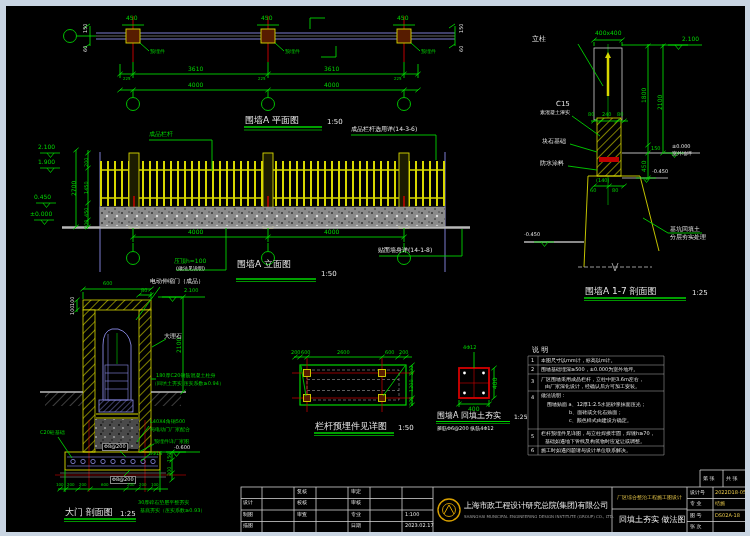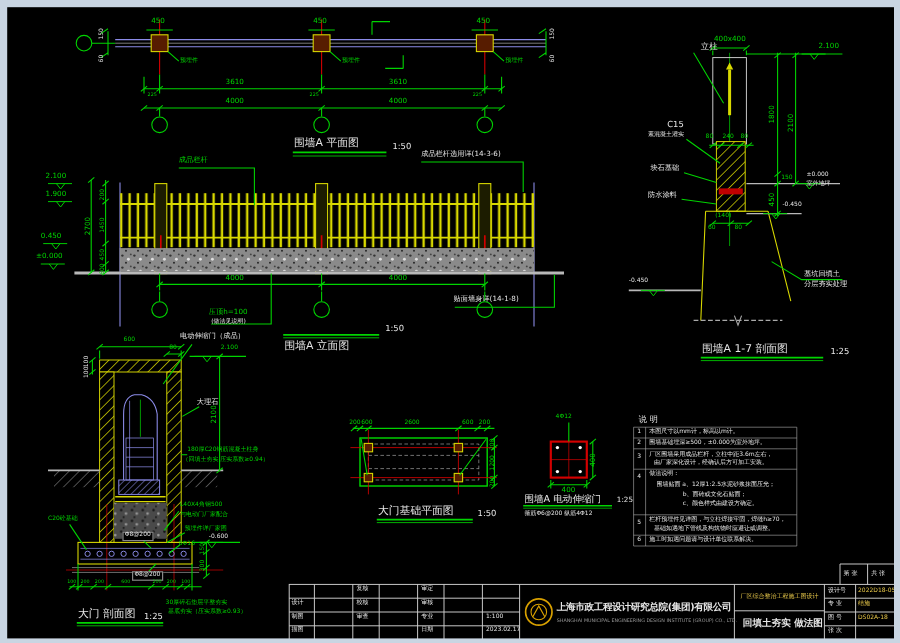--- a/index.html
+++ b/index.html
@@ -6,21 +6,21 @@
   .screen{position:relative;width:750px;height:536px;background:#000;overflow:hidden;
           font-family:"DejaVu Sans",sans-serif;}
   .frame{position:absolute;background:#c9d5e2;z-index:9;}
   .f-top{left:0;top:0;width:750px;height:6px;}
   .f-bot{left:0;top:532px;width:750px;height:4px;}
   .f-left{left:0;top:0;width:6px;height:536px;}
   .f-right{left:745px;top:0;width:5px;height:536px;}
   svg.cad{position:absolute;left:0;top:0;z-index:1;}
   .lb{position:absolute;z-index:5;font-size:5px;line-height:1.1;color:#00d400;white-space:nowrap;}
   .s4{font-size:4px}.s5{font-size:5px}.s6{font-size:6px}.s7{font-size:7px}.s8{font-size:8px}.s9{font-size:9px}
-  .w{color:#e6e6e6}.y{color:#e8c84a}.gy{color:#9a9a9a}.b{font-weight:bold}
+  .w{color:#e6e6e6}.y{color:#e8c84a}.gy{color:#9a9a9a}.b{font-weight:normal}
   .rot{transform:rotate(-90deg);transform-origin:0 0;}
   .bx{border:1px solid #888;padding:0 1px;background:#000;}
 </style>
 </head>
 <body>
 
 <div class="screen">
 
 <svg class="cad" width="750" height="536">
 <defs>
@@ -322,26 +322,26 @@
 <span class="lb s6" style="left:30px;top:211px">±0.000</span>
 <span class="lb s5 rot" style="left:84px;top:167px">200</span>
 <span class="lb s5 rot" style="left:84px;top:194px">1450</span>
 <span class="lb s5 rot" style="left:84px;top:217px">450</span>
 <span class="lb s5 rot" style="left:84px;top:229px">600</span>
 <span class="lb s6 rot" style="left:71px;top:196px">2700</span>
 <span class="lb s6" style="left:188px;top:229px">4000</span>
 <span class="lb s6" style="left:324px;top:229px">4000</span>
 <span class="lb s6" style="left:174px;top:258px">压顶h=100</span>
 <span class="lb s5 w" style="left:176px;top:266px">(做法见说明)</span>
-<span class="lb s9 w" style="left:237px;top:285px">围墙A 立面图</span>
+<span class="lb s9 w" style="left:237px;top:260px">围墙A 立面图</span>
 <span class="lb s7 w" style="left:321px;top:271px">1:50</span>
 <span class="lb s6 w" style="left:378px;top:247px">贴面墙身详(14-1-8)</span>
 
 <span class="lb s6" style="left:595px;top:30px">400x400</span>
-<span class="lb s7 w" style="left:584px;top:36px">立柱</span>
+<span class="lb s7 w" style="left:532px;top:36px">立柱</span>
 <span class="lb s7 w" style="left:556px;top:101px">C15</span>
 <span class="lb s5 w" style="left:540px;top:110px">素混凝土灌实</span>
 <span class="lb s6 w" style="left:542px;top:138px">块石基础</span>
 <span class="lb s6 w" style="left:540px;top:160px">防水涂料</span>
 <span class="lb s5" style="left:588px;top:112px">80</span>
 <span class="lb s5" style="left:602px;top:112px">240</span>
 <span class="lb s5" style="left:617px;top:112px">80</span>
 <span class="lb s5" style="left:596px;top:178px">(140)</span>
 <span class="lb s5" style="left:590px;top:188px">60</span>
 <span class="lb s5" style="left:612px;top:188px">80</span>
@@ -392,27 +392,27 @@
 <span class="lb s7 w" style="left:120px;top:511px">1:25</span>
 
 <span class="lb s5" style="left:291px;top:350px">200</span>
 <span class="lb s5" style="left:301px;top:350px">600</span>
 <span class="lb s5" style="left:337px;top:350px">2600</span>
 <span class="lb s5" style="left:385px;top:350px">600</span>
 <span class="lb s5" style="left:399px;top:350px">200</span>
 <span class="lb s5 rot" style="left:409px;top:375px">200</span>
 <span class="lb s5 rot" style="left:409px;top:392px">1200</span>
 <span class="lb s5 rot" style="left:409px;top:406px">200</span>
-<span class="lb s9 w" style="left:315px;top:422px">大门基础平面图</span>
+<span class="lb s9 w" style="left:315px;top:422px">栏杆预埋件见详图</span>
 <span class="lb s7 w" style="left:398px;top:425px">1:50</span>
 
 <span class="lb s5" style="left:463px;top:345px">4Φ12</span>
 <span class="lb s6" style="left:468px;top:406px">400</span>
 <span class="lb s6 rot" style="left:492px;top:389px">400</span>
-<span class="lb s8 w" style="left:437px;top:412px">围墙A 电动伸缩门</span>
+<span class="lb s8 w" style="left:437px;top:412px">围墙A 回填土夯实</span>
 <span class="lb s6 w" style="left:514px;top:414px">1:25</span>
 <span class="lb s5 w" style="left:437px;top:426px">箍筋Φ6@200 纵筋4Φ12</span>
 
 <span class="lb s7 w" style="left:532px;top:347px">说 明</span>
 <span class="lb s5 w" style="left:531px;top:358px">1</span>
 <span class="lb s5 w" style="left:531px;top:367px">2</span>
 <span class="lb s5 w" style="left:531px;top:379px">3</span>
 <span class="lb s5 w" style="left:531px;top:395px">4</span>
 <span class="lb s5 w" style="left:531px;top:434px">5</span>
 <span class="lb s5 w" style="left:531px;top:448px">6</span>

